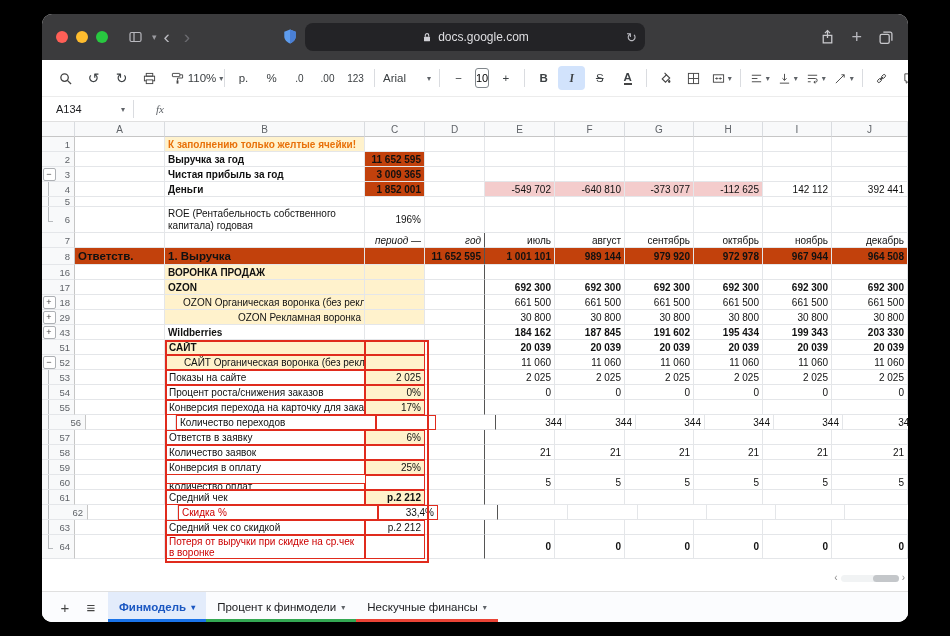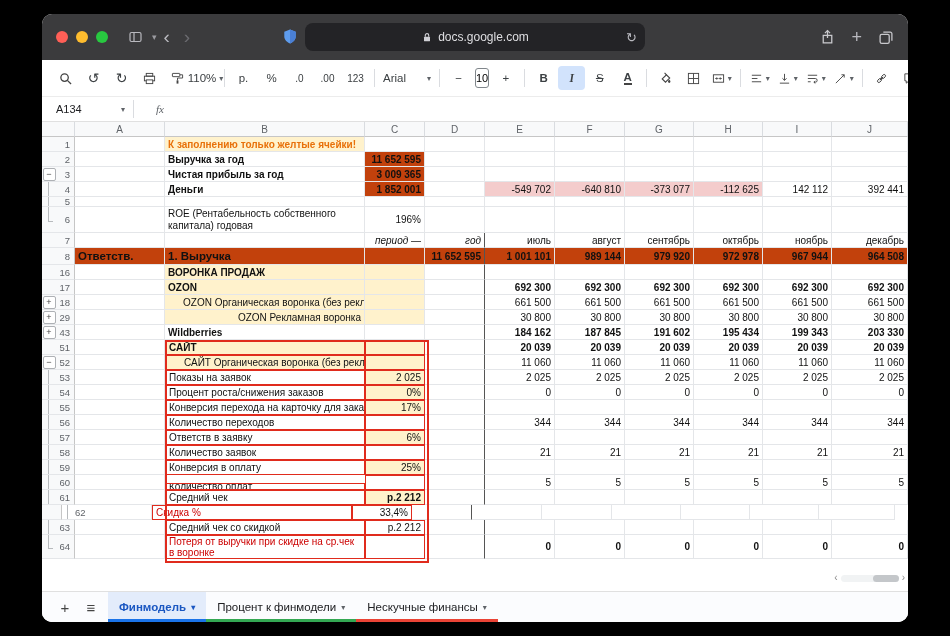--- a/index.html
+++ b/index.html
@@ -521,21 +521,21 @@
             <div class="cell r" style="width: 69px;">11 060</div>
             <div class="cell r" style="width: 69px;">11 060</div>
             <div class="cell r" style="width: 76px;">11 060</div>
           </div>
           <div class="grow" style="height: 15px;">
             <div class="rowhead" style="width: 33px;">
               <span class="gut l"></span>
               <span class="rnum">53</span>
             </div>
             <div class="cell" style="width: 90px;"></div>
-            <div class="cell rb" style="width: 200px;">Показы на заявок</div>
+            <div class="cell rb" style="width: 200px;">Показы на сайте</div>
             <div class="cell y r rb" style="width: 60px;">2 025</div>
             <div class="cell ds" style="width: 60px;"></div>
             <div class="cell r" style="width: 70px;">2 025</div>
             <div class="cell r" style="width: 70px;">2 025</div>
             <div class="cell r" style="width: 69px;">2 025</div>
             <div class="cell r" style="width: 69px;">2 025</div>
             <div class="cell r" style="width: 69px;">2 025</div>
             <div class="cell r" style="width: 76px;">2 025</div>
           </div>
           <div class="grow" style="height: 15px;">
@@ -564,21 +564,21 @@
             <div class="cell y r rb" style="width: 60px;">17%</div>
             <div class="cell ds" style="width: 60px;"></div>
             <div class="cell" style="width: 70px;"></div>
             <div class="cell" style="width: 70px;"></div>
             <div class="cell" style="width: 69px;"></div>
             <div class="cell" style="width: 69px;"></div>
             <div class="cell" style="width: 69px;"></div>
             <div class="cell" style="width: 76px;"></div>
           </div>
           <div class="grow" style="height: 15px;">
-            <div class="rowhead" style="width: 33px;">
+            <div class="rowhead" style="width: 44px;">
               <span class="gut l"></span>
               <span class="rnum">56</span>
             </div>
             <div class="cell" style="width: 90px;"></div>
             <div class="cell rb" style="width: 200px;">Количество переходов</div>
             <div class="cell rb" style="width: 60px;"></div>
             <div class="cell ds" style="width: 60px;"></div>
             <div class="cell r" style="width: 70px;">344</div>
             <div class="cell r" style="width: 70px;">344</div>
             <div class="cell r" style="width: 69px;">344</div>
@@ -660,21 +660,21 @@
             <div class="cell b y r rb" style="width: 60px;">р.2 212</div>
             <div class="cell ds" style="width: 60px;"></div>
             <div class="cell" style="width: 70px;"></div>
             <div class="cell" style="width: 70px;"></div>
             <div class="cell" style="width: 69px;"></div>
             <div class="cell" style="width: 69px;"></div>
             <div class="cell" style="width: 69px;"></div>
             <div class="cell" style="width: 76px;"></div>
           </div>
           <div class="grow" style="height: 15px;">
-            <div class="rowhead" style="width: 17px; padding-left: 19px;">
+            <div class="rowhead" style="width: 46px;">
               <span class="gut l"></span>
               <span class="rnum">62</span>
             </div>
             <div class="cell" style="width: 90px;"></div>
             <div class="cell rt rb" style="width: 200px;">Скидка %</div>
             <div class="cell r rb" style="width: 60px;">33,4%</div>
             <div class="cell ds" style="width: 60px;"></div>
             <div class="cell" style="width: 70px;"></div>
             <div class="cell" style="width: 70px;"></div>
             <div class="cell" style="width: 69px;"></div>

